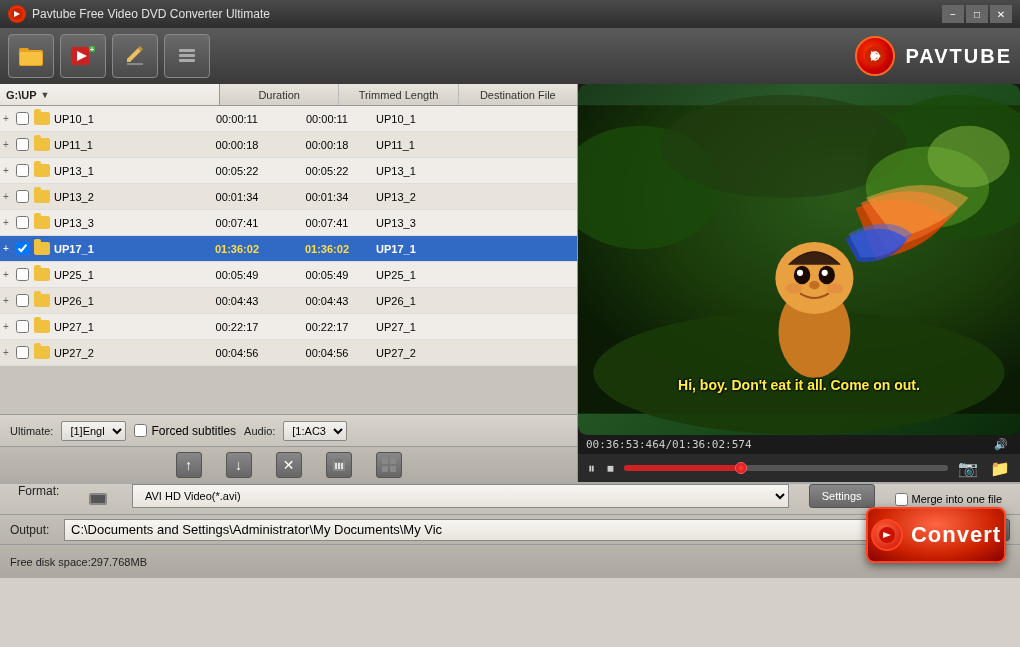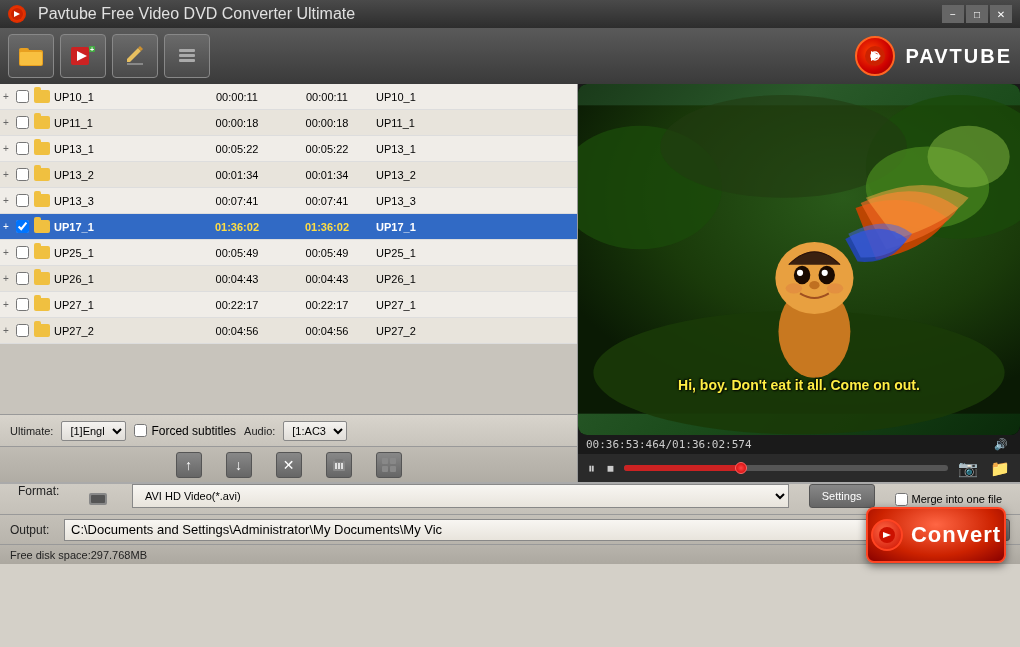--- a/index.html
+++ b/index.html
@@ -26,23 +26,22 @@
       width: 18px;
       height: 18px;
       margin-right: 6px;
       background: radial-gradient(circle, #ff4400, #cc2200);
       border-radius: 50%;
       display: flex; align-items: center; justify-content: center;
       color: white; font-size: 8px; font-weight: bold;
     }
     .title-bar-text {
       flex: 1;
-      font-size: 16px;
+      font-size: 12px;
       color: #e0e0e0;
-      margin-left: 6px;
     }
     .title-bar-controls {
       display: flex; gap: 2px;
     }
     .title-btn {
       width: 22px; height: 18px;
       background: #666;
       color: white;
       border: none;
       cursor: pointer;
@@ -428,21 +427,21 @@
       background: linear-gradient(to bottom, #888, #666);
       border: 1px solid #555;
       color: white;
       font-size: 11px;
       cursor: pointer;
       border-radius: 3px;
     }
 
     
     .status-bar {
-      height: 20px;
+      height: 34px;
       background: linear-gradient(to bottom, #b8b4ac, #aca8a0);
       display: flex;
       align-items: center;
       padding: 0 10px;
       border-top: 1px solid #999;
       font-size: 11px;
       color: #222;
     }
     .convert-btn {
       width: 140px;
@@ -547,20 +546,30 @@
         </svg>
       </div>
       <span>PAVTUBE</span>
     </div>
   </div>
 
   <div style="display:flex; height:398px; background:#c8c4bc;">
 
     <div class="left-panel">
 
+      <div class="file-list-header">
+        <div class="source-dropdown" style="position:relative;">
+          <span style="font-size:11px;font-weight:bold;color:#222;">G:\UP</span>
+          <span class="dropdown-arrow">▼</span>
+
+        </div>
+        <div class="col-header">Duration</div>
+        <div class="col-header">Trimmed Length</div>
+        <div class="col-header" style="border-right:none;">Destination File</div>
+      </div>
 
       <div class="file-list">
 
         <div class="file-row">
           <div class="file-row-expand">+</div>
           <div class="file-row-check">
               <input type="checkbox" style="">
             </div>
           <div class="file-row-icon">
               <div class="folder-icon"></div>

